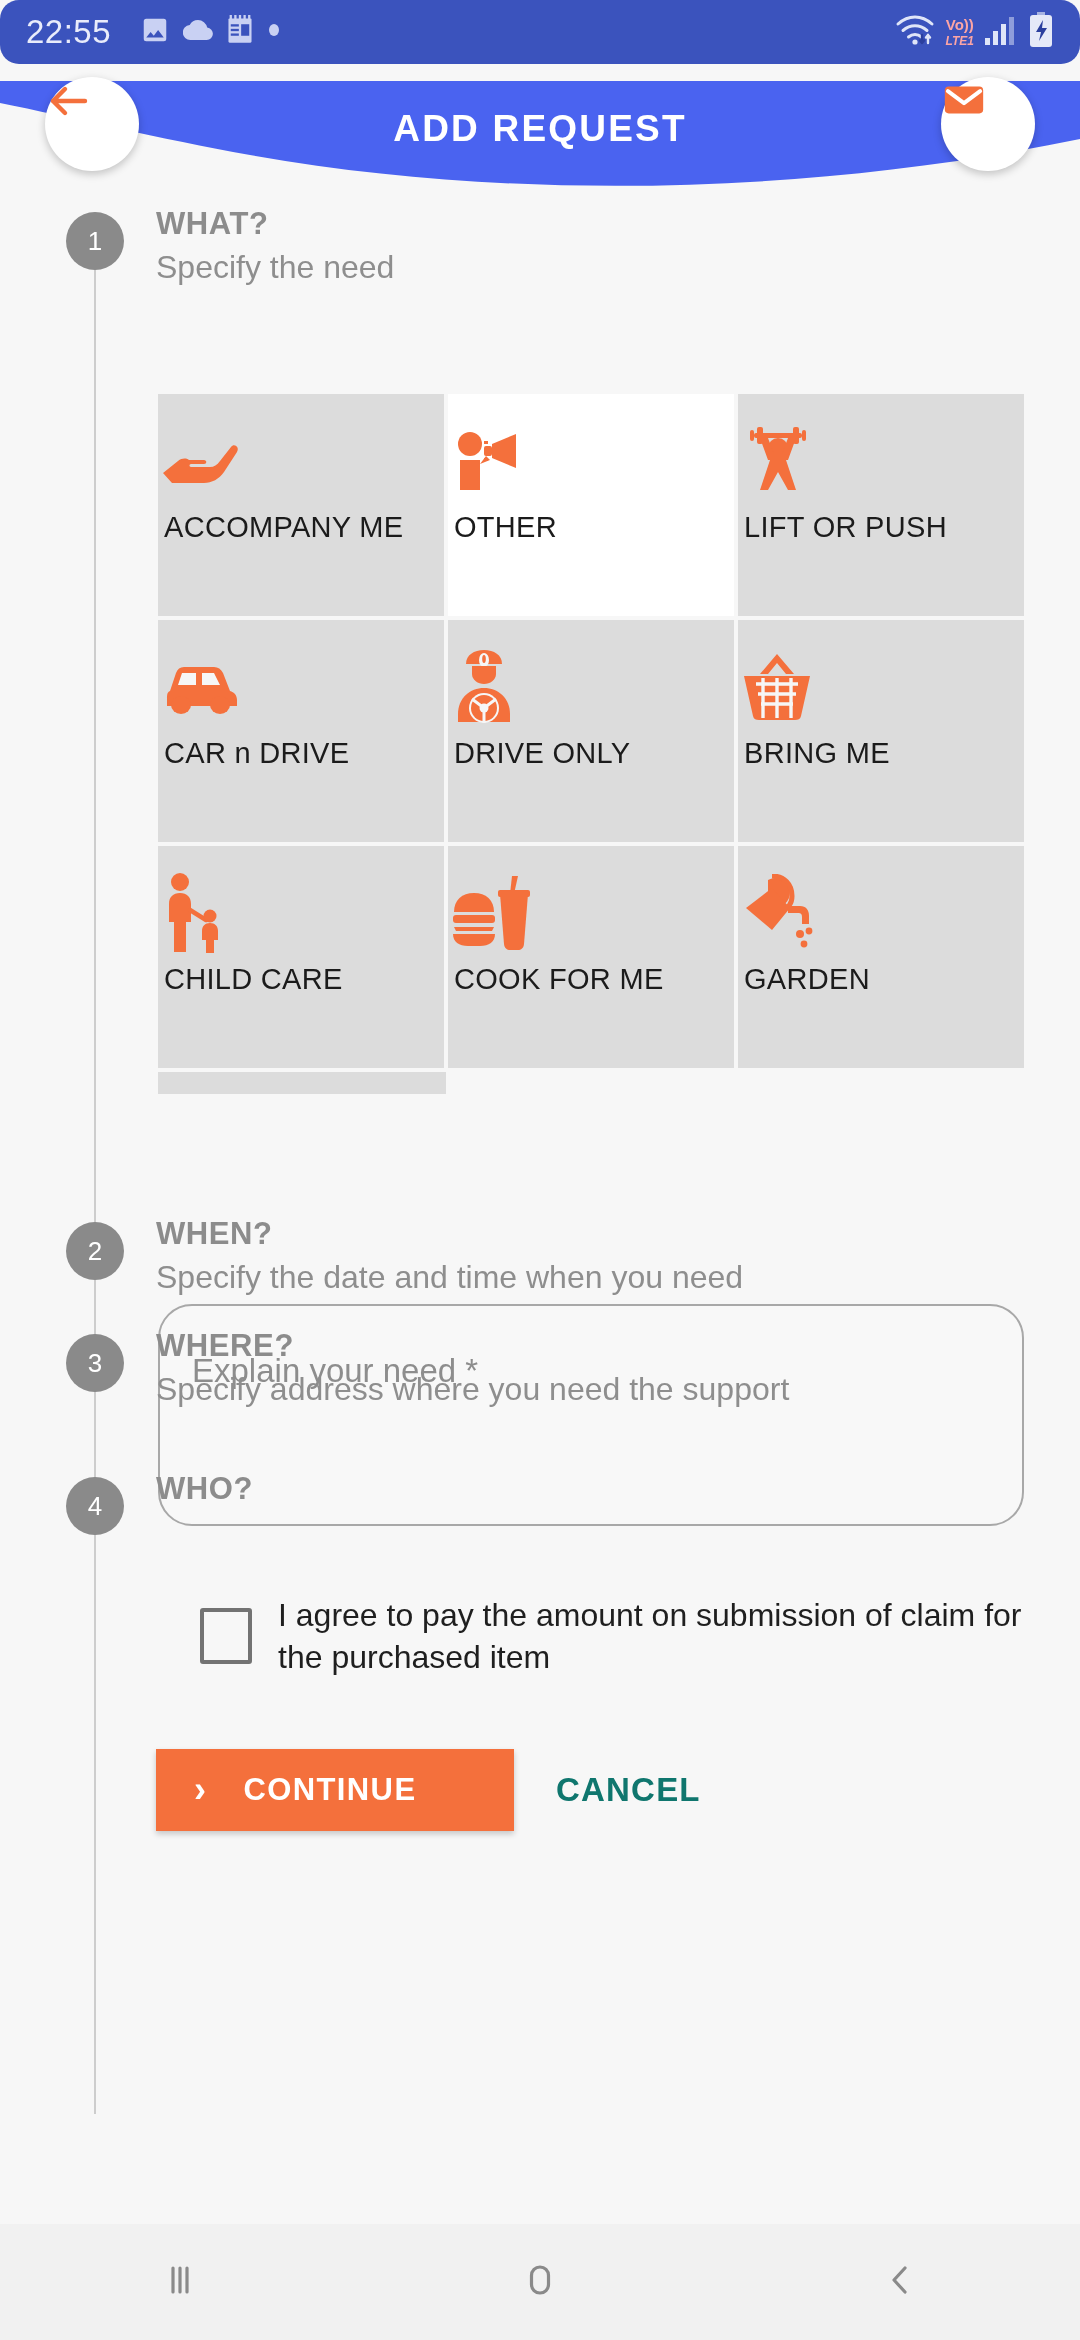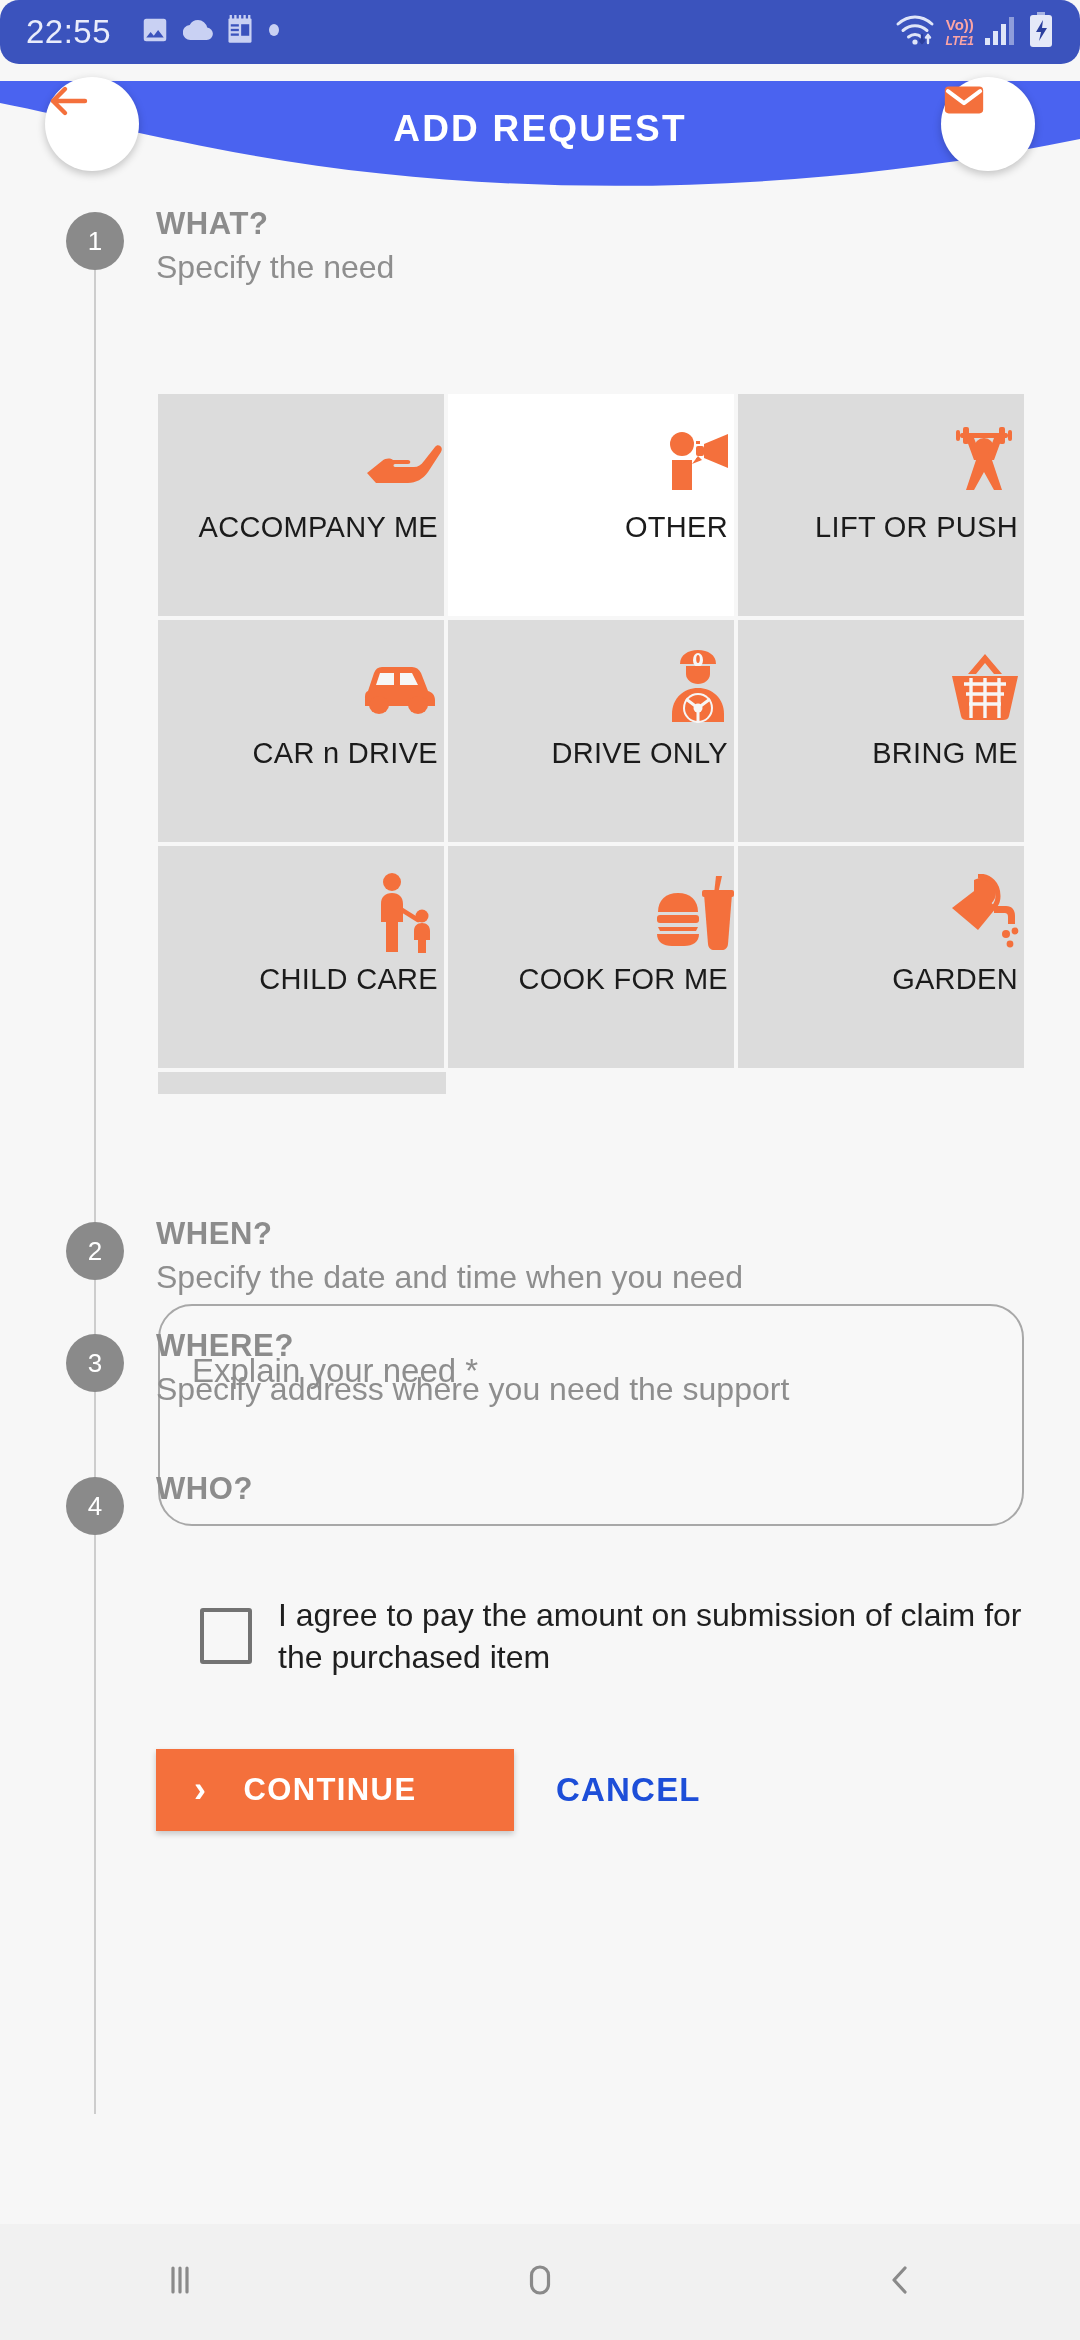--- a/index.html
+++ b/index.html
@@ -63,21 +63,21 @@
   }
   .step-text{ position:absolute; left:156px; width:860px; }
   .step-title{ font-size:31px; font-weight:bold; color:#8c8c8c; letter-spacing:.6px; line-height:1.28; }
   .step-sub{ font-size:32px; color:#8e8e8e; line-height:1.28; margin-top:3px; }
 
   
   .cat-wrap{ position:absolute; left:158px; top:190px; width:866px; }
   .cat-grid{ display:grid; grid-template-columns:repeat(3,1fr); gap:4px; }
   .cat{
     height:222px; background:#dcdcdc;
-    display:flex; flex-direction:column; align-items:flex-end; justify-content:flex-start;
+    display:flex; flex-direction:column; align-items:flex-start; justify-content:flex-start;
     padding-top:24px;
   }
   .cat.sel{ background:#ffffff; }
   .cat-ico{ height:86px; display:flex; align-items:center; justify-content:center; }
   .cat-lbl{
     margin-top:6px; font-size:29px; color:#1b1b1b; text-align:center;
     line-height:1.22; letter-spacing:.3px; padding:0 6px;
   }
   .scrollstrip{ height:22px; margin-top:4px; width:866px; position:relative; }
   .scrollstrip .thumb{ position:absolute; left:0; top:0; width:288px; height:22px; background:#dcdcdc; }
@@ -101,21 +101,21 @@
 
   
   .btnrow{ position:absolute; left:156px; top:1545px; display:flex; align-items:center; }
   .btn-continue{
     background:#f4703c; color:#fff; height:82px; min-width:358px;
     display:flex; align-items:center; padding:0 38px; gap:36px;
     box-shadow:0 3px 6px rgba(0,0,0,.2);
     font-size:31px; font-weight:bold; letter-spacing:1.4px;
   }
   .btn-cancel{
-    margin-left:42px; color:#1d4ed8; font-size:33px; font-weight:bold; letter-spacing:1.2px;
+    margin-left:42px; color:#0f766e; font-size:33px; font-weight:bold; letter-spacing:1.2px;
   }
   .chev{ font-size:36px; font-weight:bold; line-height:1; }
 
   
   .navbar{
     position:absolute; bottom:0; left:0; width:1080px; height:116px;
     background:#f1f1f1; display:flex; align-items:center; z-index:40;
   }
   .navbtn{ flex:1; display:flex; align-items:center; justify-content:center; }
   .fadeout{

